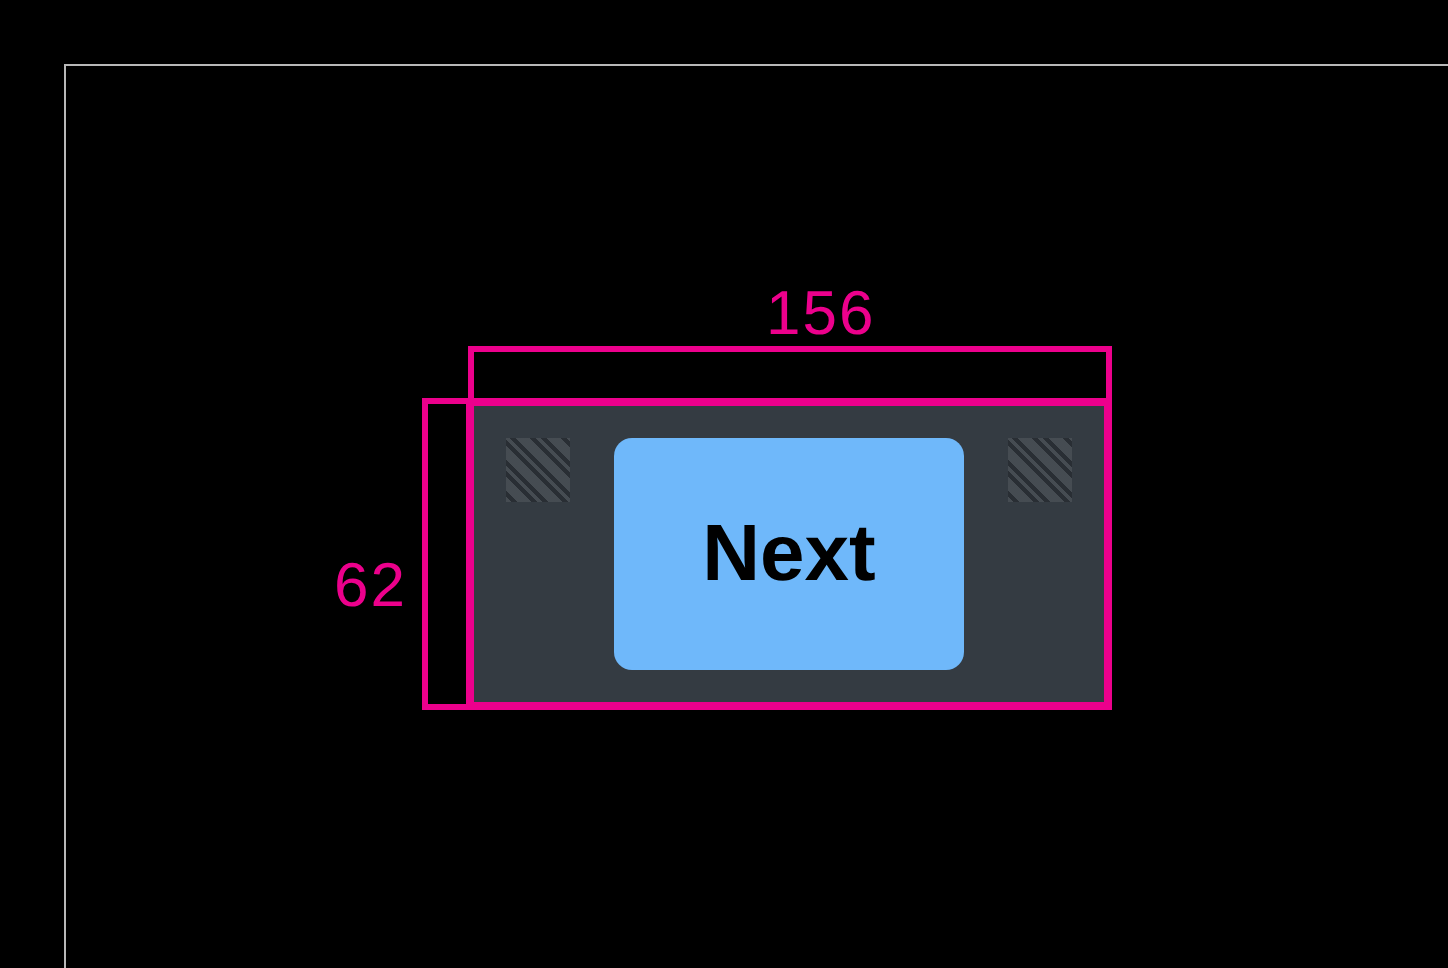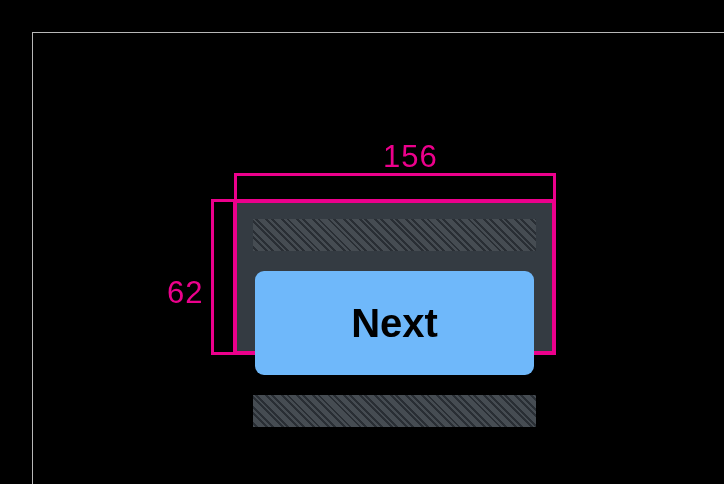--- a/index.html
+++ b/index.html
@@ -59,21 +59,21 @@
     width:323px; height:156px;
     border:4px solid #ec008c;
     background:transparent;
   }
 
   
   #element-stack {
     position:absolute;
     inset:0;
     display:flex;
-    flex-direction:column;
+    flex-direction:row;
     background:#343b42;
     gap:20px;
   }
 
   .padding-strip {
     flex:none;
     background-color:#343b42;
     background-image:repeating-linear-gradient(
         45deg,
         rgba(255,255,255,0.085) 0px,

